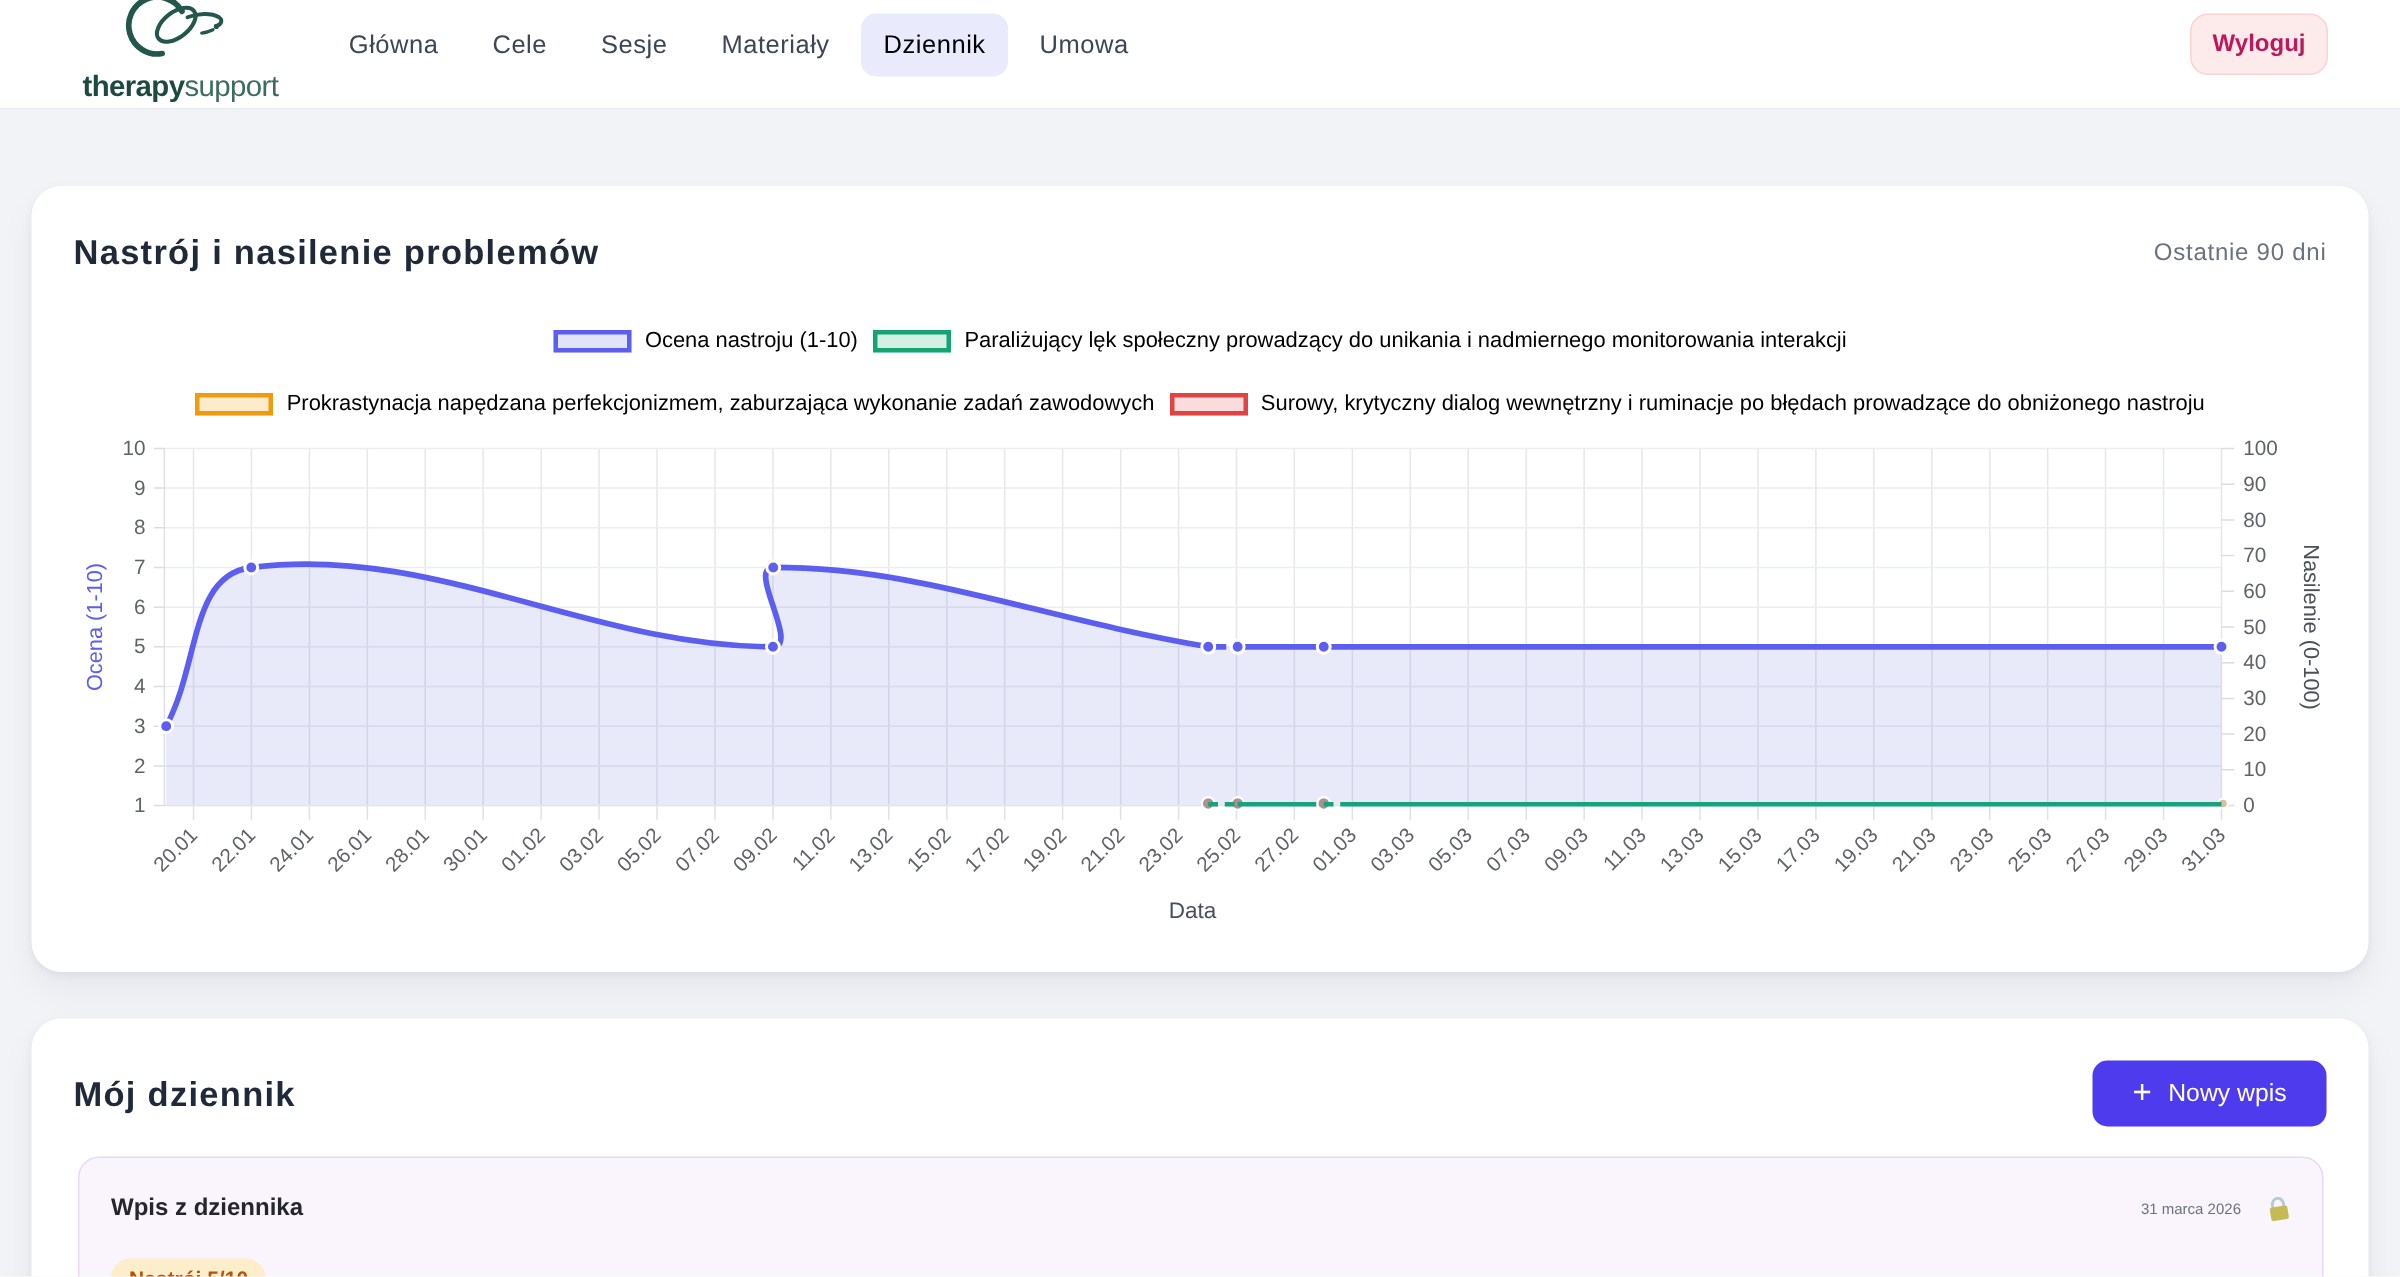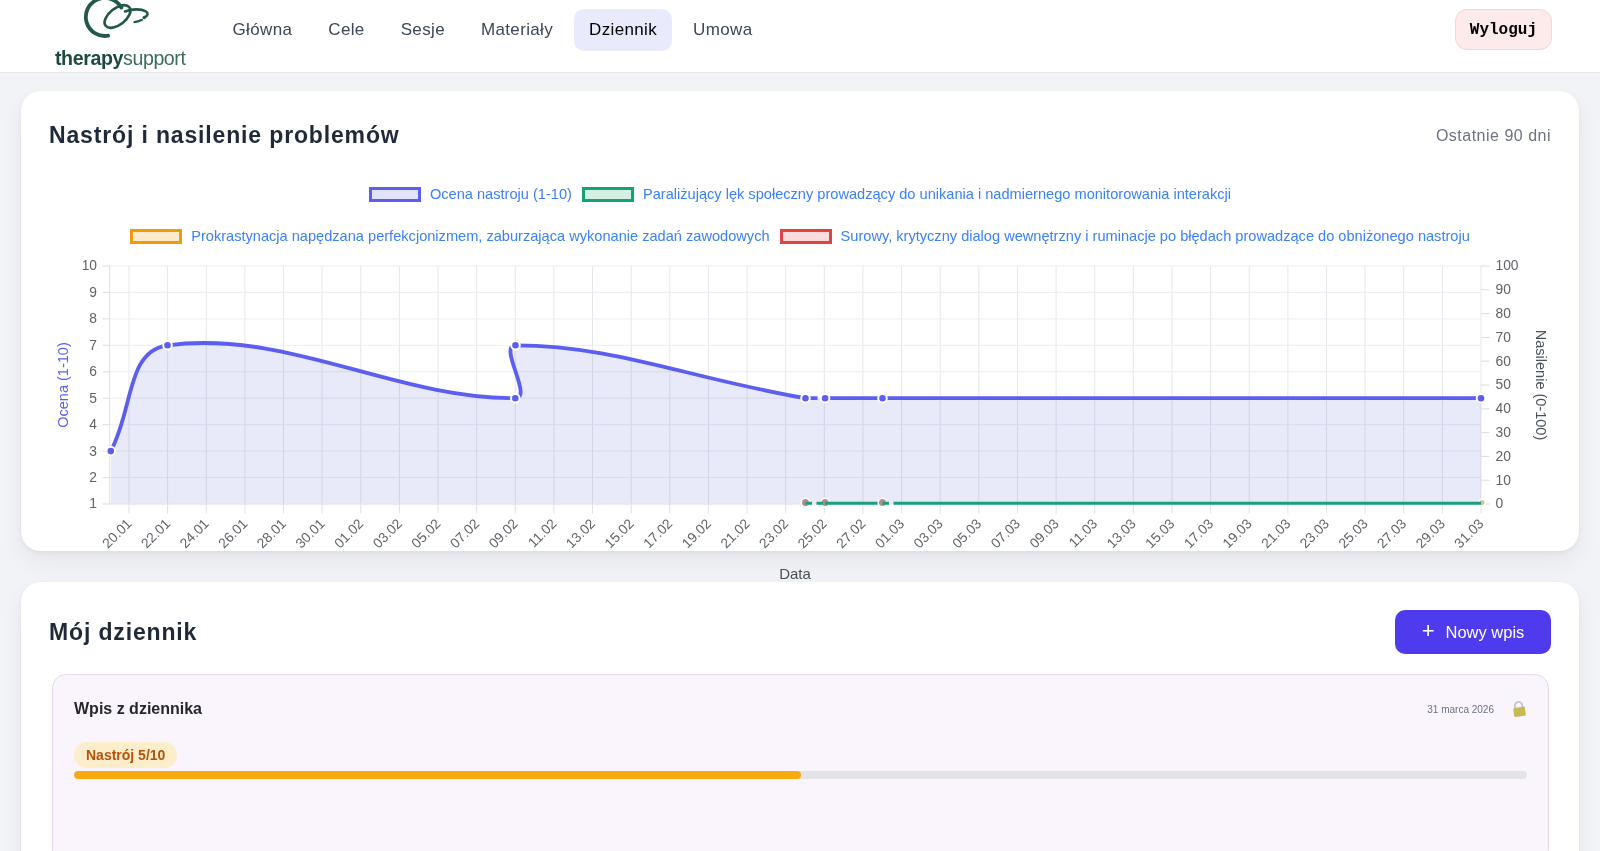--- a/index.html
+++ b/index.html
@@ -18,37 +18,37 @@
   .wm { font-size:19.6px; margin-left:7px; letter-spacing:-0.4px; white-space:nowrap; }
   .wm b { color:#1d4a40; font-weight:700; }
   .wm i { color:#3c6b60; font-style:normal; font-weight:400; }
   nav { display:flex; gap:6px; margin-left:32px; }
   nav a {
     text-decoration:none; color:#3d4656; font-size:17px; font-weight:500;
     padding:11px 15px; border-radius:10px; letter-spacing:0.35px;
   }
   nav a.active { background:#e9ebfc; color:#000000; }
   .logout {
-    margin-left:auto; background:#fdeaea; border:1.5px solid #f8d4d4; color:#000000;
-    font-weight:700; font-size:16px; font-family:Liberation Mono, monospace;
+    margin-left:auto; background:#fdeaea; border:1.5px solid #f8d4d4; color:#be185d;
+    font-weight:700; font-size:16px; font-family:Liberation Sans, sans-serif;
     padding:10px 14px; border-radius:12px; cursor:pointer; height:41px;
   }
   main { padding:18px 21px; }
   .card {
     background:#fff; border-radius:20px; position:relative;
     box-shadow:0 2px 5px rgba(15,23,42,0.05), 0 12px 24px rgba(15,23,42,0.05);
   }
-  .card1 { height:460px; padding:28px; margin-bottom:31px; }
+  .card1 { height:524px; padding:28px; margin-bottom:31px;margin-top:33px; }
   .card-head { display:flex; justify-content:space-between; align-items:center; }
   h2 { font-size:23px; color:#1f2937; letter-spacing:0.85px; }
   .range { color:#6b7280; font-size:16px; letter-spacing:0.5px; }
   .lgrow { position:absolute; left:0; right:0; display:flex; justify-content:center; align-items:center; }
   .lgitem { display:flex; align-items:center; margin:0 5px; }
   .lgbox { width:52px; height:15px; border-width:3px; border-style:solid; margin-right:9px; }
-  .lgtxt { font-size:14.6px; color:#3b82f6; white-space:nowrap; }
+  .lgtxt { font-size:14.6px; color:#000000; white-space:nowrap; }
   .chart { position:absolute; left:0; top:0; font-family:"Liberation Sans",sans-serif; }
   .card2 { padding:28px; height:300px; }
   .card2-head { display:flex; justify-content:space-between; align-items:center; }
   .newbtn {
     background:#4d3bed; color:#fff; border:none; border-radius:10px;
     font-family:inherit; font-size:16.5px; font-weight:500;
     width:156px; height:44px; display:flex; align-items:center; justify-content:center; gap:11px;
   }
   .newbtn .plus { font-size:22px; font-weight:400; margin-top:-2px; }
   .entry {

